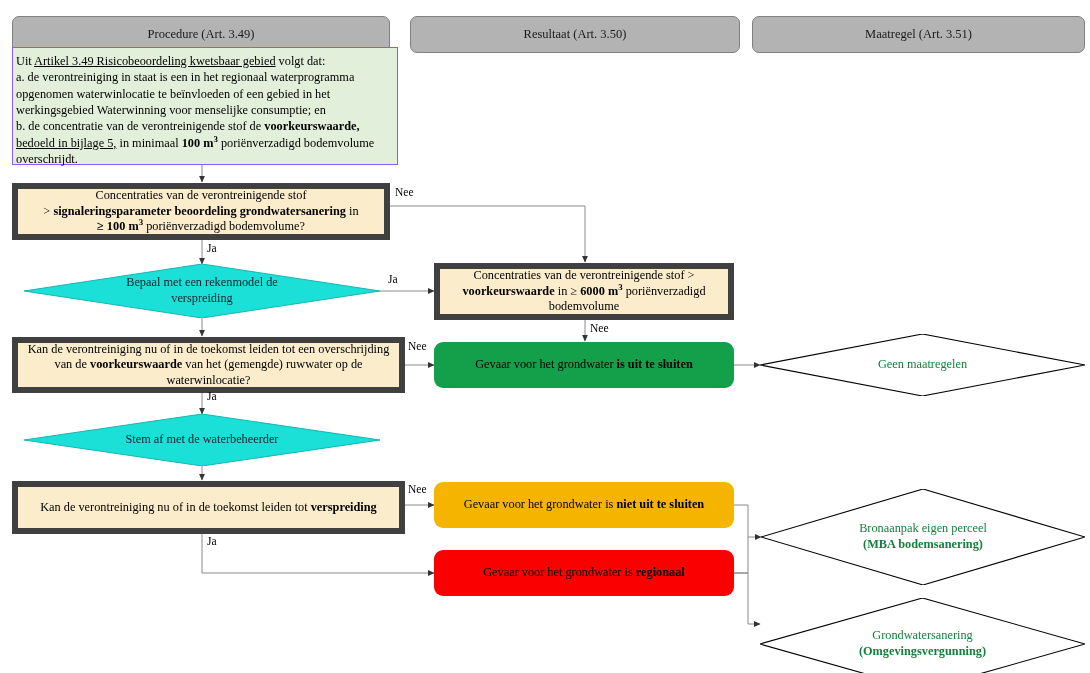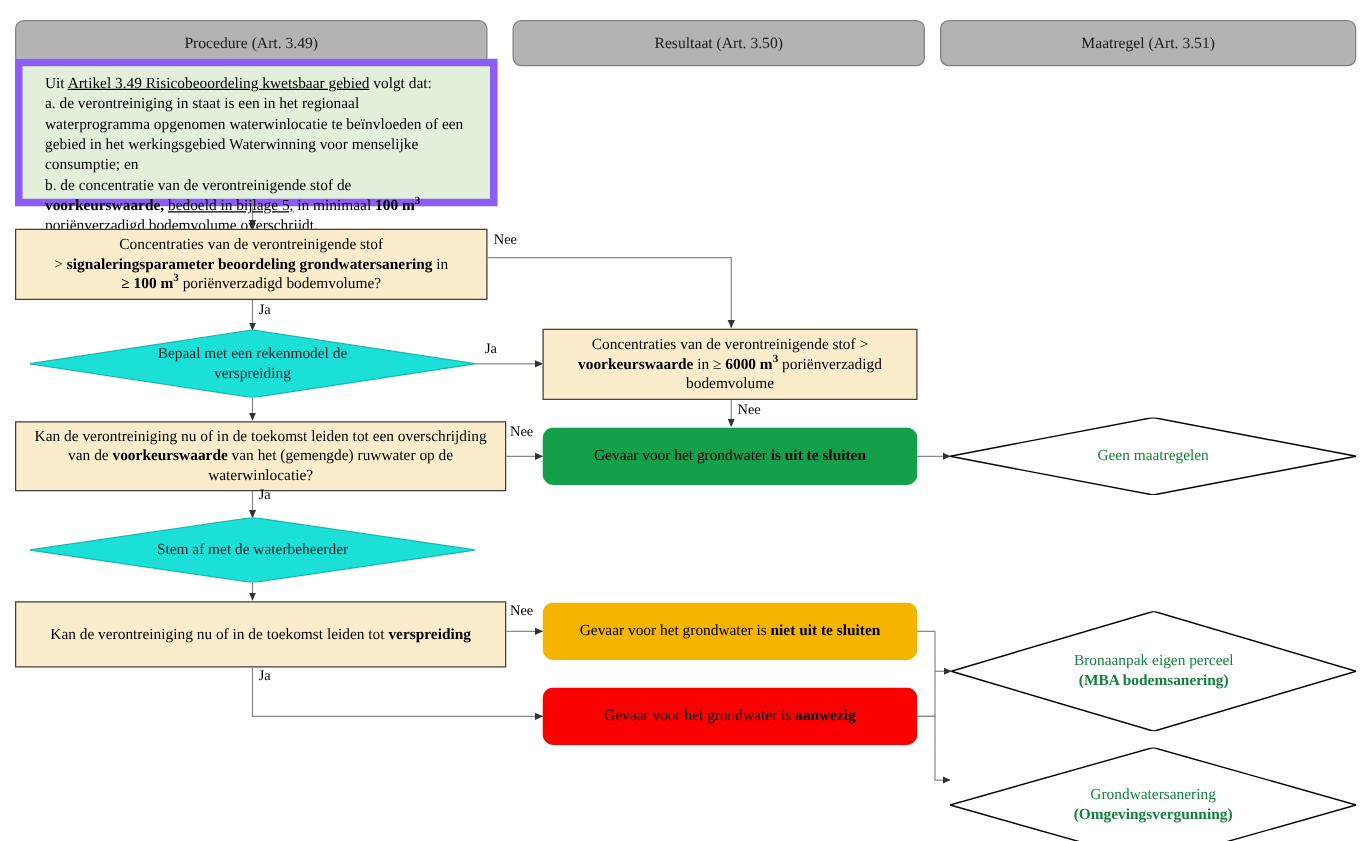--- a/index.html
+++ b/index.html
@@ -39,30 +39,30 @@
     align-items: center;
     justify-content: center;
     text-align: center;
     font-size: 12.3px;
     line-height: 1.27;
     color: #000000;
     padding: 3px 6px;
   }
   .node.green-note {
     background: #e2efda;
-    border: 6px solid #8b5cf6;
+    border: 1px solid #8b5cf6;
     text-align: left;
     justify-content: flex-end;
     align-items: flex-start;
-    padding: 5px 18px;
+    padding: 5px 3px;
     line-height: 1.33;
   }
   .node.tan {
     background: #fbeccb;
-    border: 1px solid #404040;
+    border: 6px solid #404040;
   }
   .node.rounded {
     border-radius: 9px;
     border: 1px solid transparent;
   }
   .node.result-green {
     background: #14a04a;
     color: #000;
   }
   .node.result-orange {
@@ -267,21 +267,21 @@
   </div>
 
   <div class="node rounded result-orange" style="left:434px; top:482px; width:300px; height:46px;">
     <div>
       <span>Gevaar voor het grondwater is </span><b>niet uit te sluiten</b>
     </div>
   </div>
 
   <div class="node rounded result-red" style="left:434px; top:550px; width:300px; height:46px;">
     <div>
-      <span>Gevaar voor het grondwater is </span><b>aanwezig</b>
+      <span>Gevaar voor het grondwater is </span><b>regionaal</b>
     </div>
   </div>
 
   <div class="diamond" style="left:761px; top:489px; width:324px; height:96px;">
     <svg width="324" height="96" viewBox="0 0 324 96">
       <polygon points="162,0 324,48 162,96 0,48" fill="#ffffff" stroke="#000000" stroke-width="1.1"></polygon>
     </svg>
     <div class="dlabel">
       <div>
         <div>Bronaanpak eigen perceel</div>

